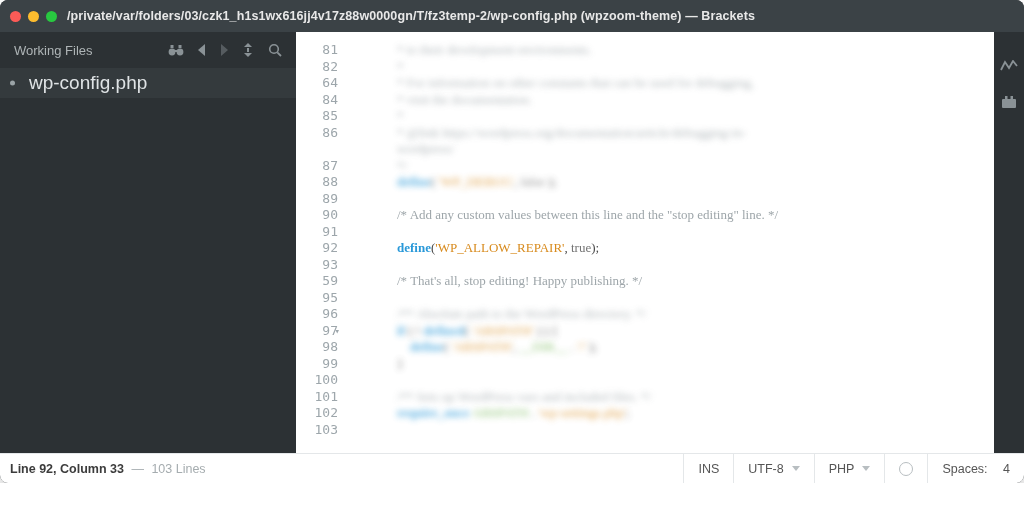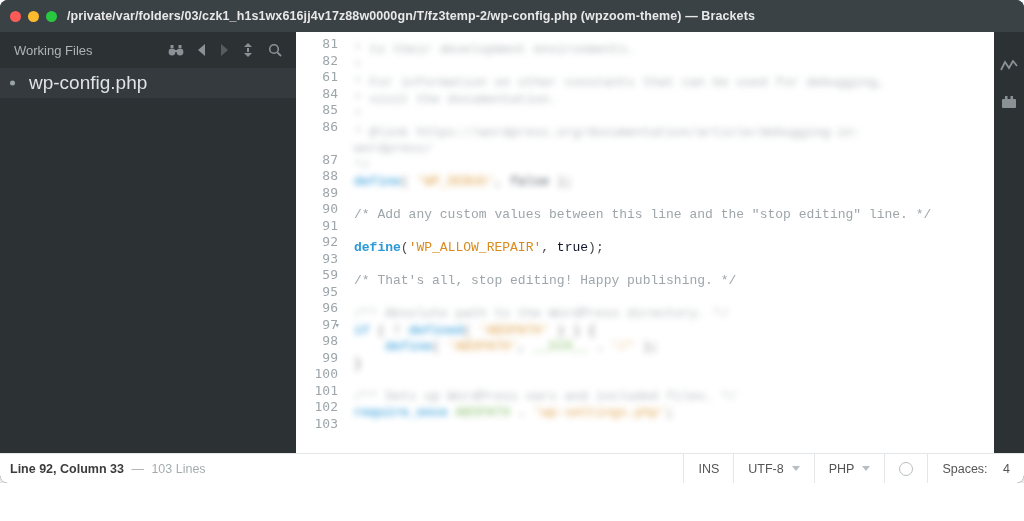--- a/index.html
+++ b/index.html
@@ -23,31 +23,31 @@
   .sidebar { width:296px; background:#2c3134; display:flex; flex-direction:column; color:#b7bdbf; }
   .wf-header { height:36px; display:flex; align-items:center; padding:0 14px; font-size:13px; color:#aeb4b6;gap:28px; }
   .wf-label { flex:1; }
   .wf-icons { display:flex; gap:14px; align-items:center; color:#8a9296; }
   .wf-icons svg, .wf-icons span { display:block; }
   .file-item { height:30px; background:#343a3d; display:flex; align-items:center; padding-left:29px; font-size:19px; color:#dfe3e5; position:relative; }
   .file-item::before { content:""; width:5px; height:5px; border-radius:50%; background:#9aa3a6; position:absolute; left:10px; top:50%; transform:translateY(-50%); }
 
   
   .editor-wrap { flex:1; display:flex; background:#fff; position:relative; min-width:0; }
-  .gutter { width:52px; background:#fff; text-align:right; padding:4px 10px 0 0; font-family:Menlo,Consolas,monospace; font-size:13px; color:#9da6ab; line-height:16.5px; user-select:none; }
+  .gutter { width:52px; background:#fff; text-align:right; padding:10px 10px 0 0; font-family:Menlo,Consolas,monospace; font-size:13px; color:#9da6ab; line-height:16.5px; user-select:none; }
   .gutter .ln { height:16.5px; }
   .gutter .fold { position:relative; }
   .gutter .fold::after { content:"▾"; position:absolute; right:-2px; top:0; font-size:9px; color:#9da6ab; }
-  .code { flex:1; padding:10px 12px 0 6px; font-family:Liberation Mono, monospace; font-size:13px; line-height:16.5px; color:#4a4a4a; min-width:0; overflow:hidden; }
+  .code { flex:1; padding:10px 12px 0 6px; font-family:Liberation Serif, serif; font-size:13px; line-height:16.5px; color:#4a4a4a; min-width:0; overflow:hidden;margin-left:43px; }
   .code .row { height:16.5px; white-space:nowrap; }
   .blur { filter:blur(3px); opacity:.8; }
   .c-comm { color:#9ea6aa; }
   .c-kw   { color:#2a99d9; font-weight:600; }
   .c-str  { color:#d88b1e; }
-  .c-bool { color:#0f172a; }
+  .c-bool { color:#737373; }
   .c-glob { color:#6fb34f; }
 
   
   .rightrail { width:30px; background:#2c3134; color:#8a9296; display:flex; flex-direction:column; align-items:center; padding-top:28px; gap:20px; }
 
   
   .statusbar { height:30px; background:#fff; border-top:1px solid #e4e7e9; display:flex; align-items:stretch; font-size:12.5px; color:#3c3c3c; }
   .statusbar .cursor { flex:1; display:flex; align-items:center; padding-left:10px; color:#333; }
   .statusbar .cursor strong { font-weight:600; color:#3c3c3c; }
   .statusbar .cursor .dim { color:#a5acaf; margin-left:4px; }
@@ -119,21 +119,21 @@
       </div>
       <div class="file-item">
         <span>wp-config.php</span>
       </div>
     </div>
 
     <div class="editor-wrap">
       <div class="gutter" id="gutter">
           <div class="ln">81</div>
           <div class="ln">82</div>
-          <div class="ln">61</div>
+          <div class="ln">64</div>
           <div class="ln">84</div>
           <div class="ln">85</div>
           <div class="ln">86</div>
           <div class="ln"></div>
           <div class="ln">87</div>
           <div class="ln">88</div>
           <div class="ln">89</div>
           <div class="ln">90</div>
           <div class="ln">91</div>
           <div class="ln">92</div>

